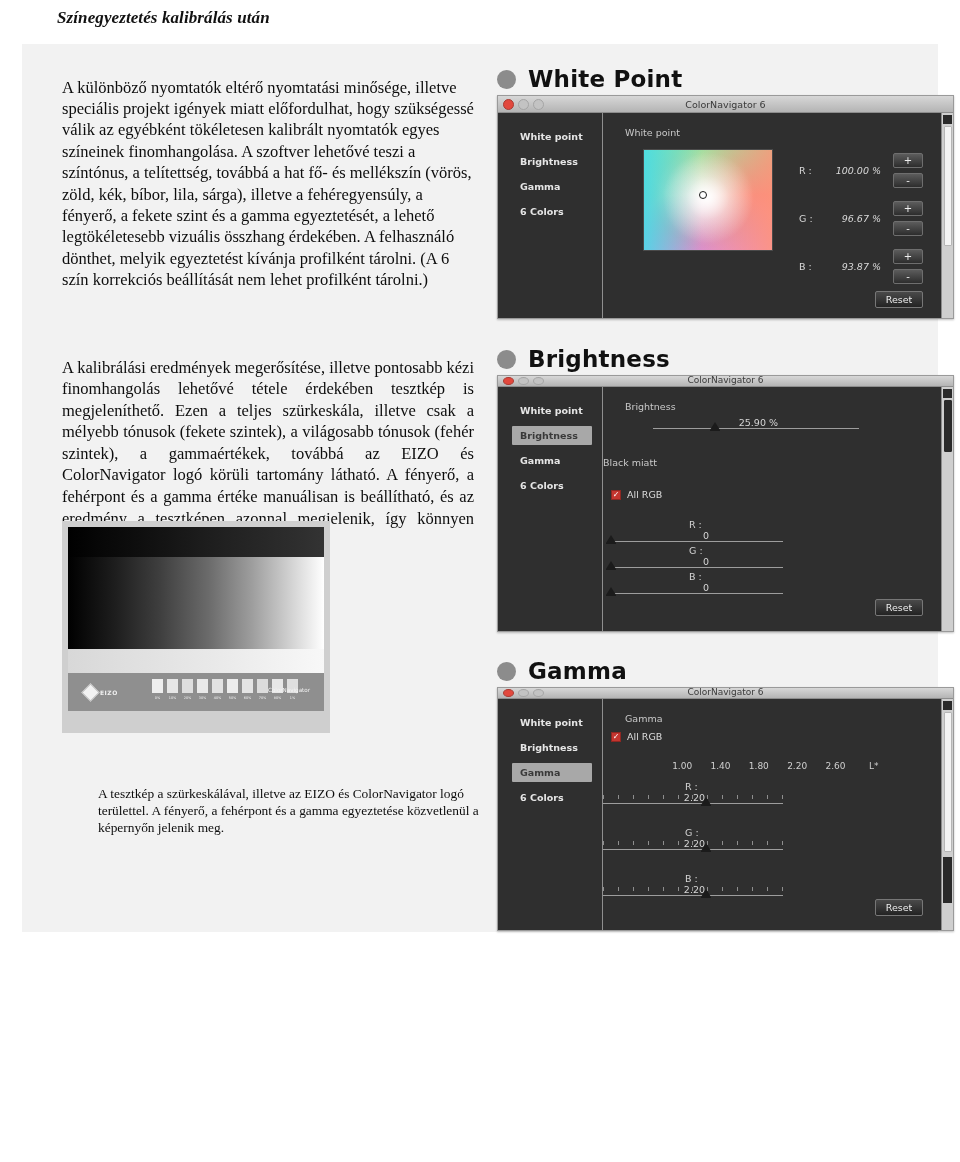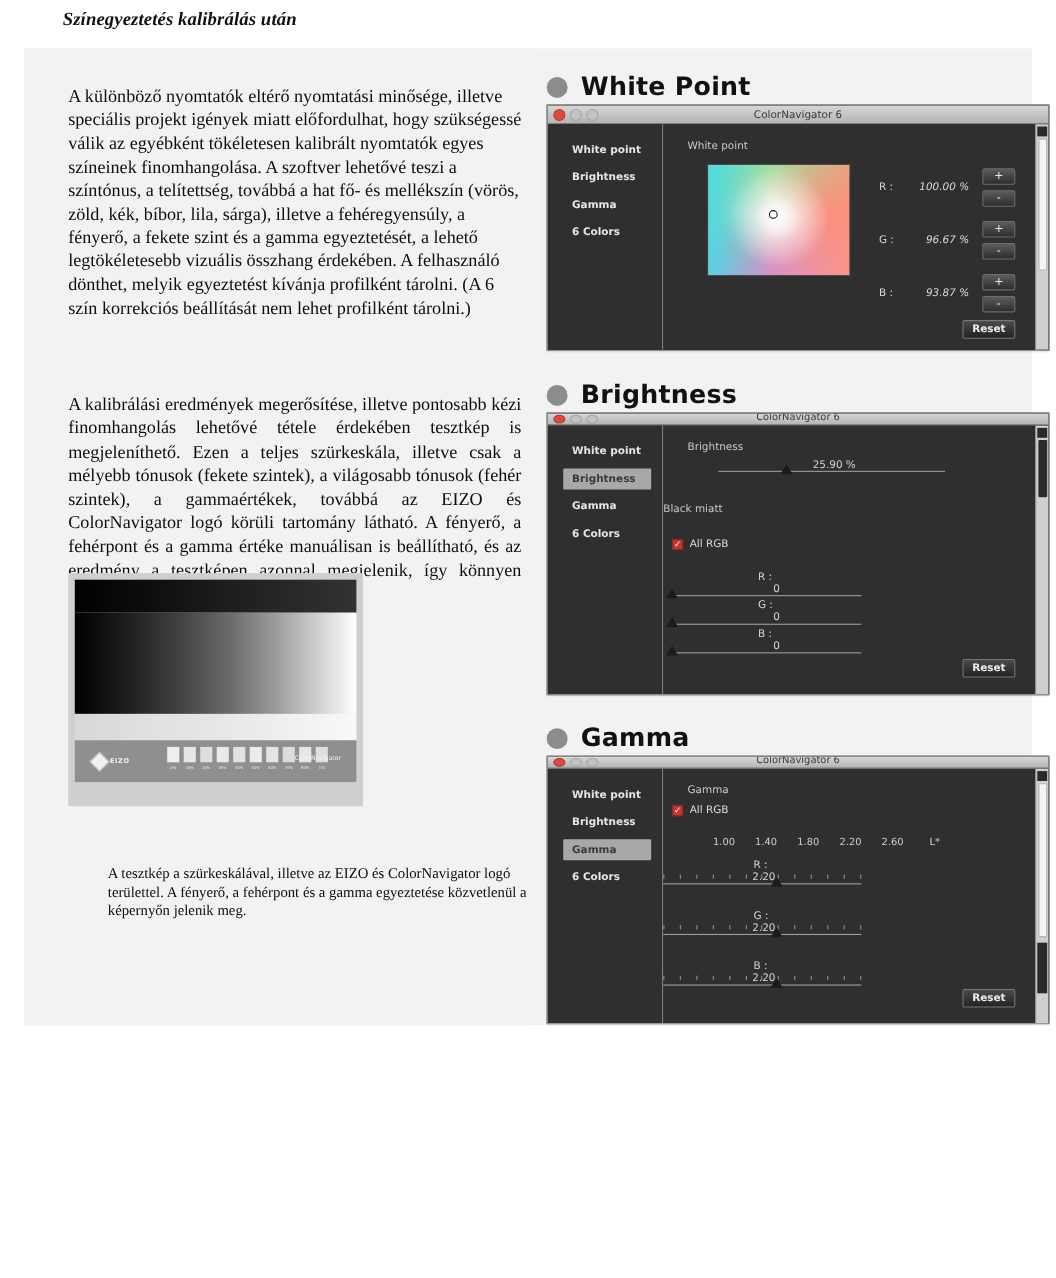--- a/index.html
+++ b/index.html
@@ -150,21 +150,21 @@
     border:1px solid #6e6e6e;border-radius:2px;
     color:#efefef;font-family:"DejaVu Sans", sans-serif;font-size:10px;
     display:flex;align-items:center;justify-content:center;line-height:1;
     box-sizing:border-box;
   }
   .reset-btn{
     position:absolute;
     width:48px;height:17px;
     background:linear-gradient(#4a4a4a,#232323);
     border:1px solid #777;border-radius:2px;
-    color:#ececec;font-family:"DejaVu Sans", sans-serif;font-weight:bold;font-size:9.5px;
+    color:#ececec;font-family:"DejaVu Sans", sans-serif;font-weight:normal;font-size:9.5px;
     display:flex;align-items:center;justify-content:center;
     box-sizing:border-box;
   }
 
   
   .slider-wrap{position:absolute;display:flex;align-items:center;flex-direction:column;}
   .slider-val{
     font-family:"DejaVu Sans", sans-serif;font-size:9.5px;color:#d5d5d5;
     width:54px;text-align:right;margin-right:10px;
   }
@@ -452,21 +452,21 @@
         <span class="nav-item">6 Colors</span>
       </div>
       <div class="content">
         <div class="field-label">Gamma</div>
 
         <div class="chk-row" style="left:8px;top:32px;">
           <span class="chk">✓</span>
           <span>All RGB</span>
         </div>
 
-        <div class="tickscale" style="left:36px;top:62px;width:230px;" id="gamma-scale">
+        <div class="tickscale" style="left:60px;top:62px;width:230px;" id="gamma-scale">
             <span class="tick-lbl">1.00</span>
             <span class="tick-lbl">1.40</span>
             <span class="tick-lbl">1.80</span>
             <span class="tick-lbl">2.20</span>
             <span class="tick-lbl">2.60</span>
             <span class="tick-lbl">L*</span>
           </div>
 
         <div class="slider-wrap" style="left:0px;top:82px;">
           <span class="slider-key">R :</span>

